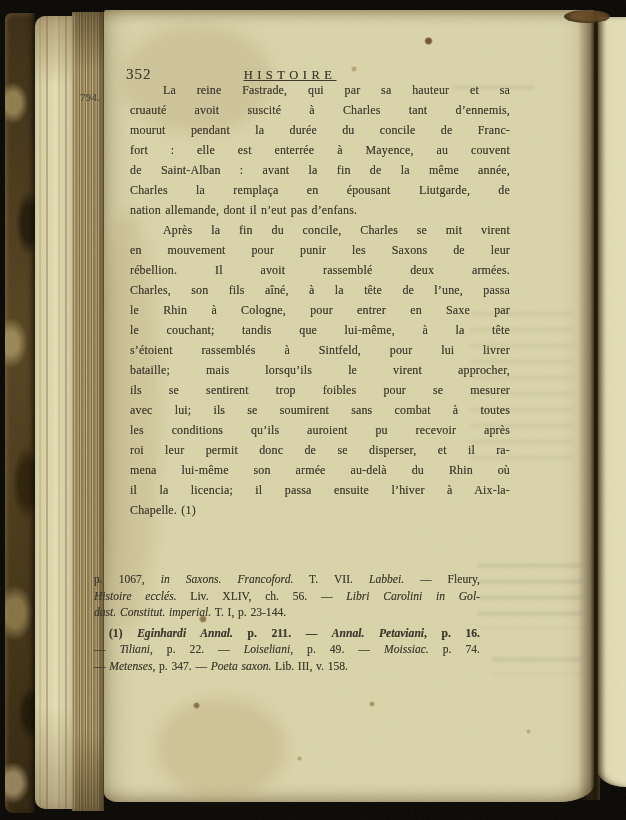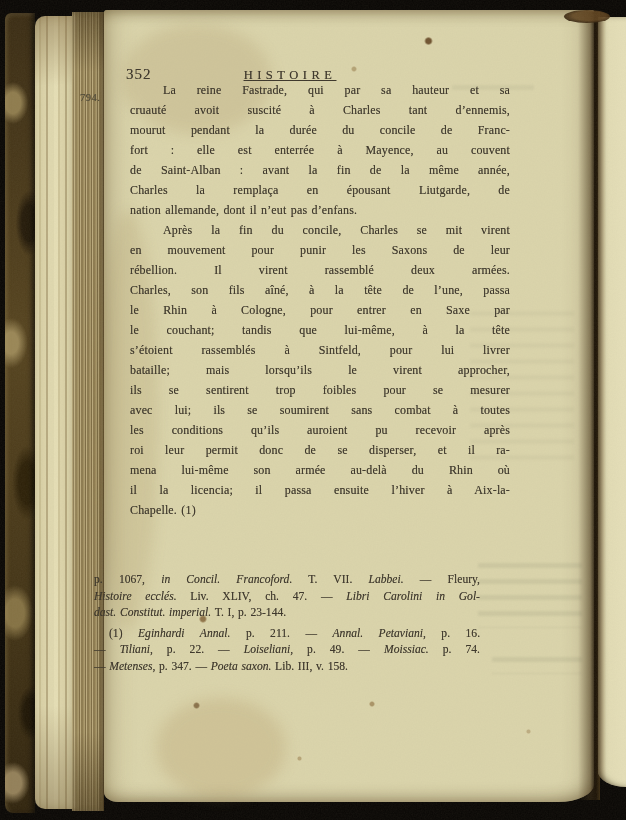--- a/index.html
+++ b/index.html
@@ -87,21 +87,21 @@
     font-size:12px;line-height:20px;word-spacing:1.2px;letter-spacing:.15px;margin-left:36px;
   }
   .footnotes{
     left:94px;top:572px;width:386px;
     font-size:11.6px;line-height:16.6px;word-spacing:.8px;
   }
   .para{margin:0;padding:0;}
   .tline{text-align:justify;text-align-last:justify;}
   .tline.lastline{text-align-last:left;}
   .bodytext .tline.findent{text-indent:33px;}
-  .footnotes .tline.findent{text-indent:15px;}
+  .footnotes .tline.findent{text-indent:15px;font-weight:bold;}
   .footnotes .fnblock{margin-bottom:4px;}
   .grain{position:absolute;left:0;top:0;pointer-events:none;opacity:.5;}
 </style>
 </head>
 <body>
 
 <div id="stage" style="--paper: #dbd5ac; --ink: #3b352a; --bg: #080604;">
 
   <div class="cover"></div>
   <div class="edge-light"></div>
@@ -140,40 +140,40 @@
         <div class="tline"><span>cruauté avoit suscité à Charles tant d’ennemis,</span></div>
         <div class="tline"><span>mourut pendant la durée du concile de Franc-</span></div>
         <div class="tline"><span>fort : elle est enterrée à Mayence, au couvent</span></div>
         <div class="tline"><span>de Saint-Alban : avant la fin de la même année,</span></div>
         <div class="tline"><span>Charles la remplaça en épousant Liutgarde, de</span></div>
         <div class="tline lastline"><span>nation allemande, dont il n’eut pas d’enfans.</span></div>
       </div>
     <div class="para">
         <div class="tline findent"><span>Après la fin du concile, Charles se mit virent</span></div>
         <div class="tline"><span>en mouvement pour punir les Saxons de leur</span></div>
-        <div class="tline"><span>rébellion. Il virent rassemblé deux armées.</span></div>
+        <div class="tline"><span>rébellion. Il avoit rassemblé deux armées.</span></div>
         <div class="tline"><span>Charles, son fils aîné, à la tête de l’une, passa</span></div>
         <div class="tline"><span>le Rhin à Cologne, pour entrer en Saxe par</span></div>
         <div class="tline"><span>le couchant; tandis que lui-même, à la tête</span></div>
         <div class="tline"><span>s’étoient rassemblés à Sintfeld, pour lui livrer</span></div>
         <div class="tline"><span>bataille; mais lorsqu’ils le virent approcher,</span></div>
         <div class="tline"><span>ils se sentirent trop foibles pour se mesurer</span></div>
         <div class="tline"><span>avec lui; ils se soumirent sans combat à toutes</span></div>
         <div class="tline"><span>les conditions qu’ils auroient pu recevoir après</span></div>
         <div class="tline"><span>roi leur permit donc de se disperser, et il ra-</span></div>
         <div class="tline"><span>mena lui-même son armée au-delà du Rhin où</span></div>
         <div class="tline"><span>il la licencia; il passa ensuite l’hiver à Aix-la-</span></div>
         <div class="tline lastline"><span>Chapelle. (1)</span></div>
       </div>
   </div>
 
   <div class="print footnotes">
     <div class="fnblock">
-        <div class="tline"><span>p. 1067, </span><i>in Concil. Francoford.</i><span> T. VII. </span><i>Labbei.</i><span> — Fleury,</span></div>
-        <div class="tline"><i>Histoire ecclés.</i><span> Liv. XLIV, ch. 47. — </span><i>Libri Carolini in Gol-</i></div>
+        <div class="tline"><span>p. 1067, </span><i>in Saxons. Francoford.</i><span> T. VII. </span><i>Labbei.</i><span> — Fleury,</span></div>
+        <div class="tline"><i>Histoire ecclés.</i><span> Liv. XLIV, ch. 56. — </span><i>Libri Carolini in Gol-</i></div>
         <div class="tline lastline"><i>dast. Constitut. imperial.</i><span> T. I, p. 23-144.</span></div>
       </div>
     <div class="fnblock">
         <div class="tline findent"><span>(1) </span><i>Eginhardi Annal.</i><span> p. 211. — </span><i>Annal. Petaviani</i><span>, p. 16.</span></div>
         <div class="tline"><span>— </span><i>Tiliani</i><span>, p. 22. — </span><i>Loiseliani</i><span>, p. 49. — </span><i>Moissiac.</i><span> p. 74.</span></div>
         <div class="tline lastline"><span>— </span><i>Metenses</i><span>, p. 347. — </span><i>Poeta saxon.</i><span> Lib. III, v. 158.</span></div>
       </div>
   </div>
 
   <div class="gutter"></div>

